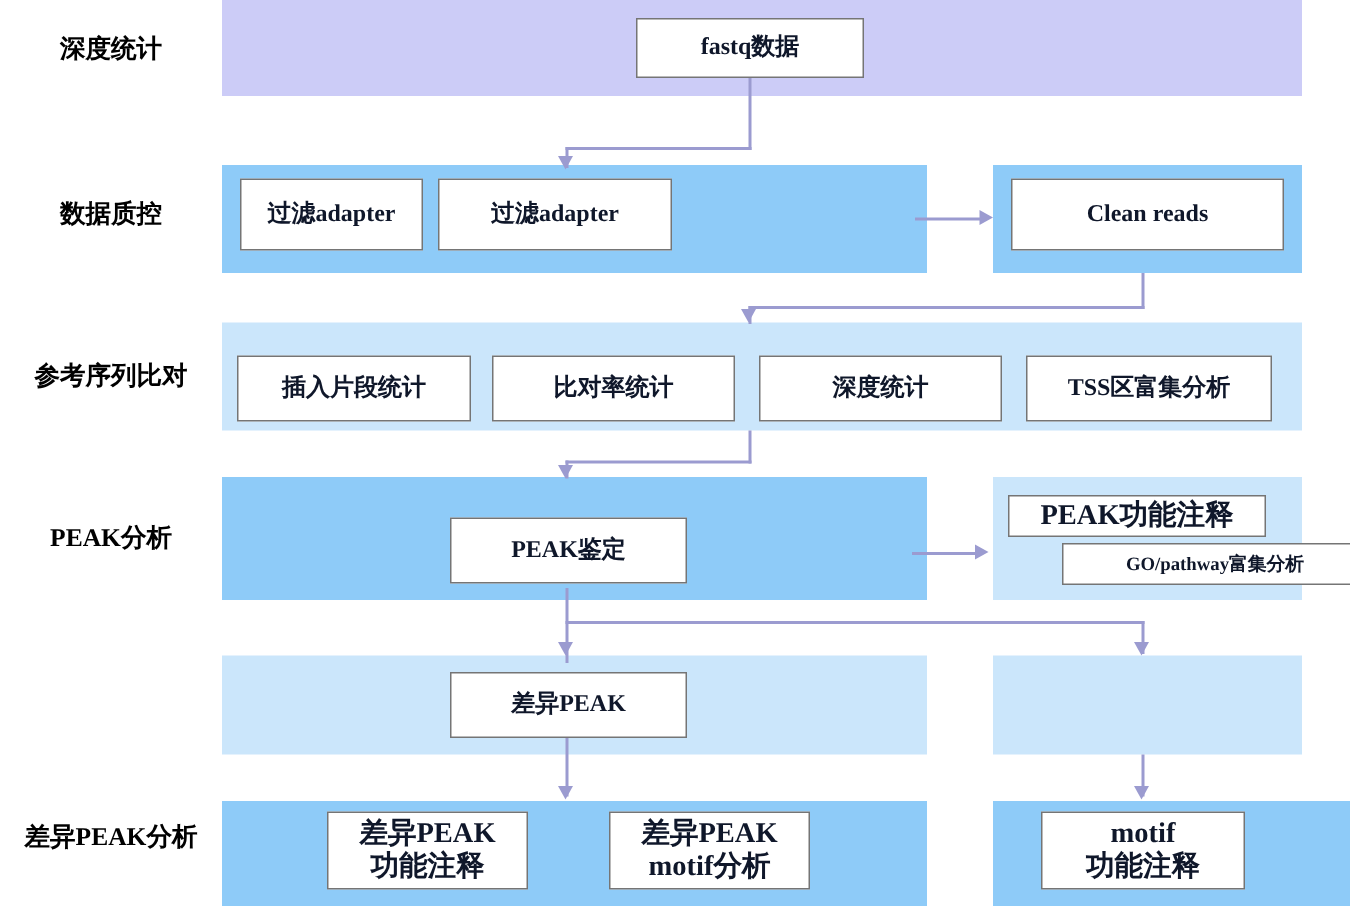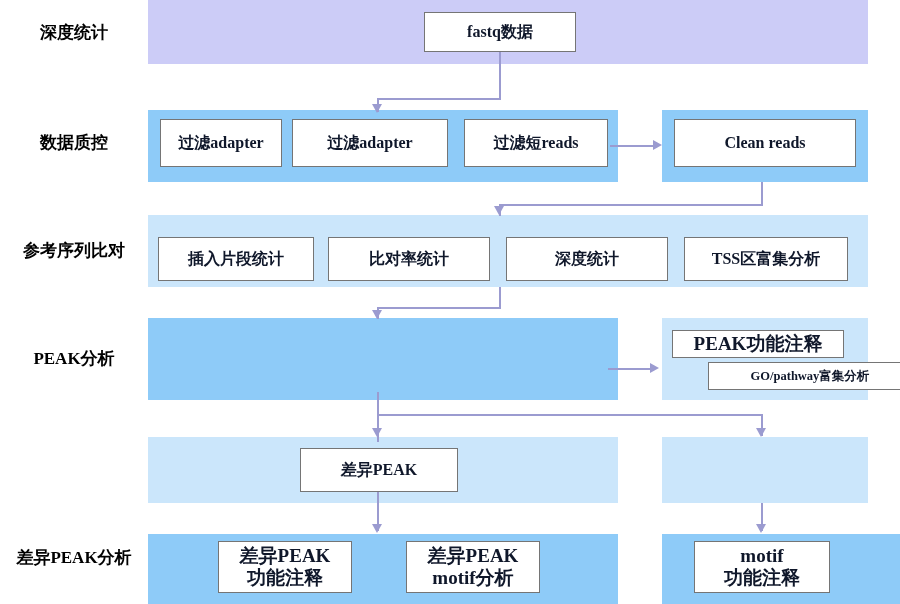--- a/index.html
+++ b/index.html
@@ -119,28 +119,28 @@
   <div class="conn v" style="left:377px;top:489px;height:42px;"></div>
   <div class="arrowhead down" style="left:372px;top:524px;"></div>
 
   <div class="conn v" style="left:761px;top:503px;height:28px;"></div>
   <div class="arrowhead down" style="left:756px;top:524px;"></div>
 
   <div class="box" style="left:424px;top:12px;width:152px;height:40px;">fastq数据</div>
 
   <div class="box" style="left:160px;top:119px;width:122px;height:48px;">过滤adapter</div>
   <div class="box" style="left:292px;top:119px;width:156px;height:48px;">过滤adapter</div>
-  <div class="box" style="left:464px;top:119px;width:144px;height:48px;">过滤短reads</div>
   <div class="box" style="left:674px;top:119px;width:182px;height:48px;">Clean reads</div>
 
   <div class="box" style="left:158px;top:237px;width:156px;height:44px;">插入片段统计</div>
   <div class="box" style="left:328px;top:237px;width:162px;height:44px;">比对率统计</div>
   <div class="box" style="left:506px;top:237px;width:162px;height:44px;">深度统计</div>
   <div class="box" style="left:684px;top:237px;width:164px;height:44px;">TSS区富集分析</div>
 
+  <div class="box" style="left:300px;top:345px;width:158px;height:44px;">PEAK鉴定</div>
   <div class="box small" style="left:672px;top:330px;width:172px;height:28px;">PEAK功能注释</div>
   <div class="box tiny" style="left:672px;top:362px;width:204px;height:28px;margin-left:36px;">GO/pathway富集分析</div>
 
   <div class="box" style="left:300px;top:448px;width:158px;height:44px;">差异PEAK</div>
 
   <div class="box small" style="left:218px;top:541px;width:134px;height:52px;">差异PEAK
 功能注释</div>
   <div class="box small" style="left:406px;top:541px;width:134px;height:52px;">差异PEAK
 motif分析</div>
   <div class="box small" style="left:694px;top:541px;width:136px;height:52px;">motif

